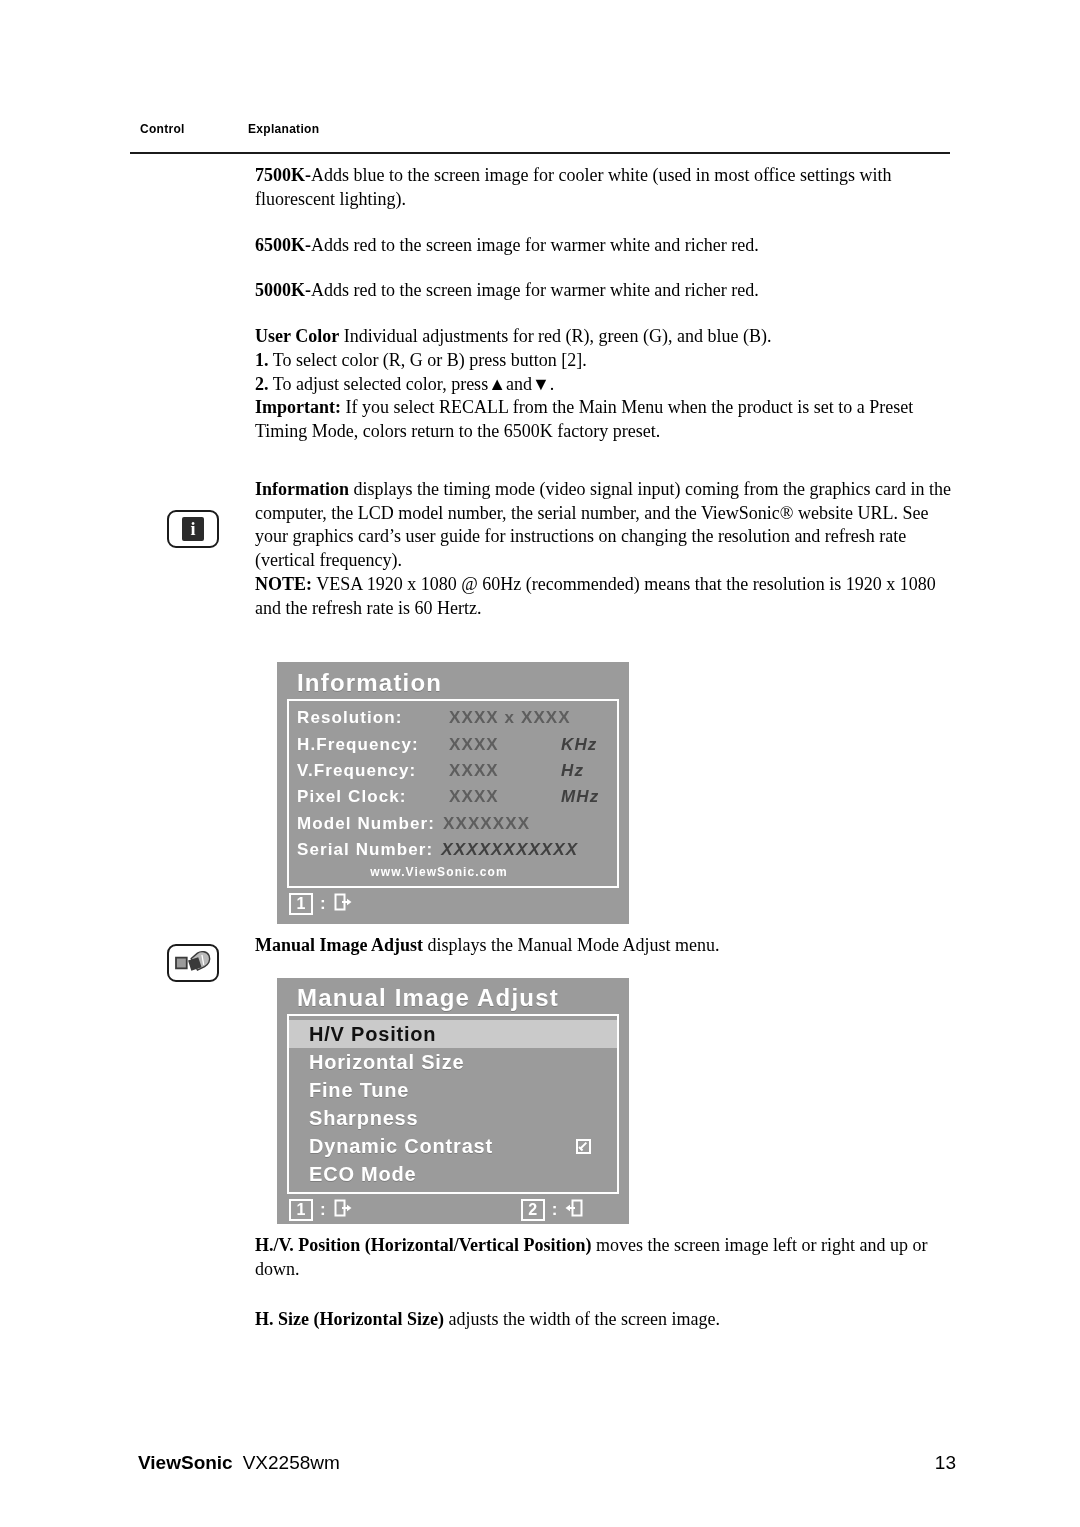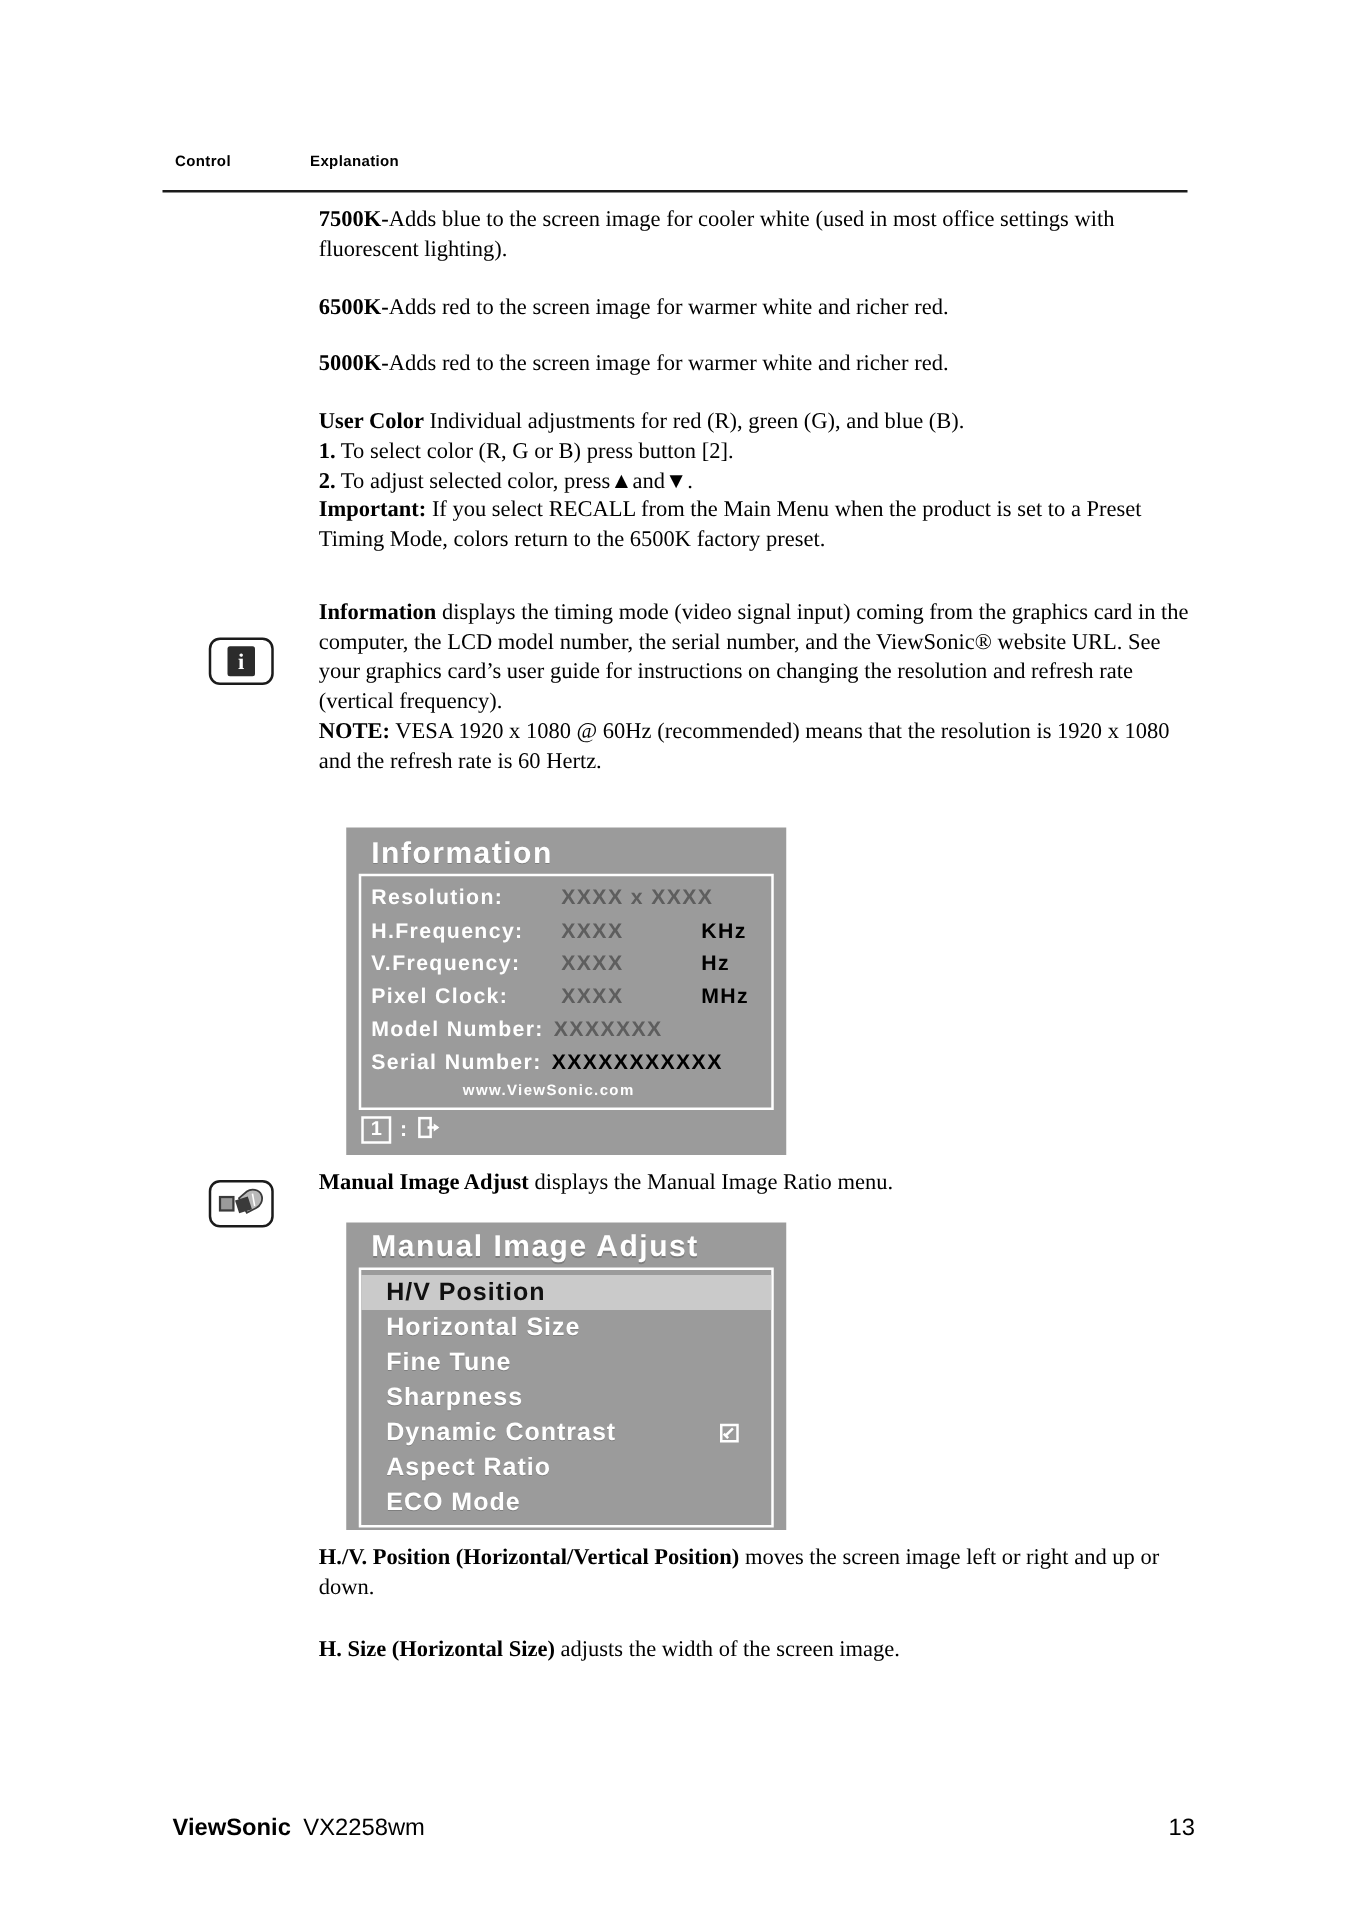--- a/index.html
+++ b/index.html
@@ -148,21 +148,21 @@
     display: flex;
     align-items: baseline;
     font-size: 17px;
     font-weight: bold;
     letter-spacing: 1.1px;
     line-height: 1.55;
     white-space: pre;
   }
   .info-label { color: #ffffff; }
   .info-value { color: #5e5e5e; }
-  .info-unit  { color: #000000; }
+  .info-unit  { color: #404040; font-style: italic; }
   .w-label { width: 152px; display: inline-block; }
   .w-value { width: 112px; display: inline-block; }
   .info-url {
     text-align: center;
     color: #ffffff;
     font-size: 12px;
     font-weight: bold;
     letter-spacing: 1.1px;
     line-height: 1.55;
     padding-right: 30px;
@@ -335,21 +335,21 @@
           <svg width="20" height="20" viewBox="0 0 20 20" aria-hidden="true">
             <rect x="2.5" y="2.5" width="9" height="15" fill="none" stroke="#ffffff" stroke-width="2"></rect>
             <line x1="9" y1="10" x2="17" y2="10" stroke="#ffffff" stroke-width="2"></line>
             <polygon points="18.5,10 14,6.8 14,13.2" fill="#ffffff"></polygon>
           </svg>
         </span>
       </div>
     </div>
   </div>
 
-  <p class="para" style="position:absolute; left:255px; top:934px; width:700px; margin:0;"><span class="b">Manual Image Adjust</span><span> displays the Manual Image Ratio menu.</span></p>
+  <p class="para" style="position:absolute; left:255px; top:934px; width:700px; margin:0;"><span class="b">Manual Image Adjust</span><span> displays the Manual Mode Adjust menu.</span></p>
 
   <div class="margin-icon" id="adjust-icon-box">
     <svg class="adjust-glyph" viewBox="0 0 52 38" aria-hidden="true">
       <rect x="7" y="13" width="12" height="12" fill="#9b9b9b" stroke="#3a3a3a" stroke-width="2"></rect>
       <path d="M24 14 L31 8 C35 5 42 6 44 11 C46 16 43 21 39 23 L31 27 Z" fill="#b9b9b9" stroke="#3a3a3a" stroke-width="1.6"></path>
       <rect x="22" y="14" width="12" height="12" transform="rotate(-18 28 20)" fill="#3a3a3a"></rect>
       <path d="M36 10 L38 21" stroke="#ffffff" stroke-width="1.4" fill="none"></path>
     </svg>
   </div>
 
@@ -364,23 +364,20 @@
       </div>
       <div class="menu-row">
         <span>Fine Tune</span>
       </div>
       <div class="menu-row">
         <span>Sharpness</span>
       </div>
       <div class="menu-row">
         <span>Dynamic Contrast</span>
         <span class="checkbox"></span>
-      </div>
-      <div class="menu-row">
-        <span>Aspect Ratio</span>
       </div>
       <div class="menu-row">
         <span>ECO Mode</span>
       </div>
     </div>
     <div class="osd-footer">
       <div class="slot">
         <span class="keybox">1</span>
         <span class="colon">:</span>
         <span>

